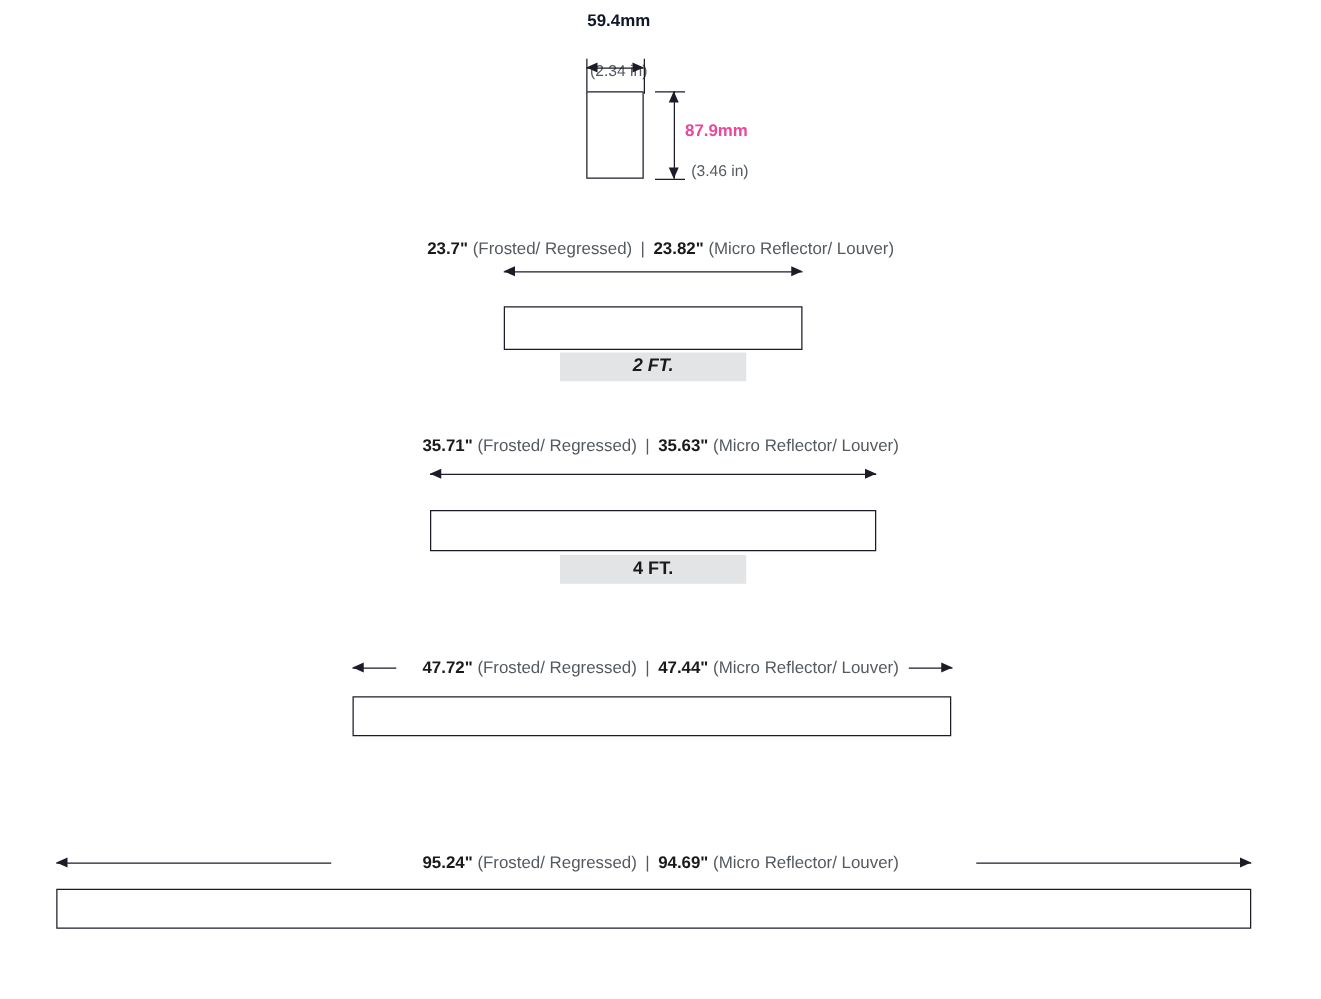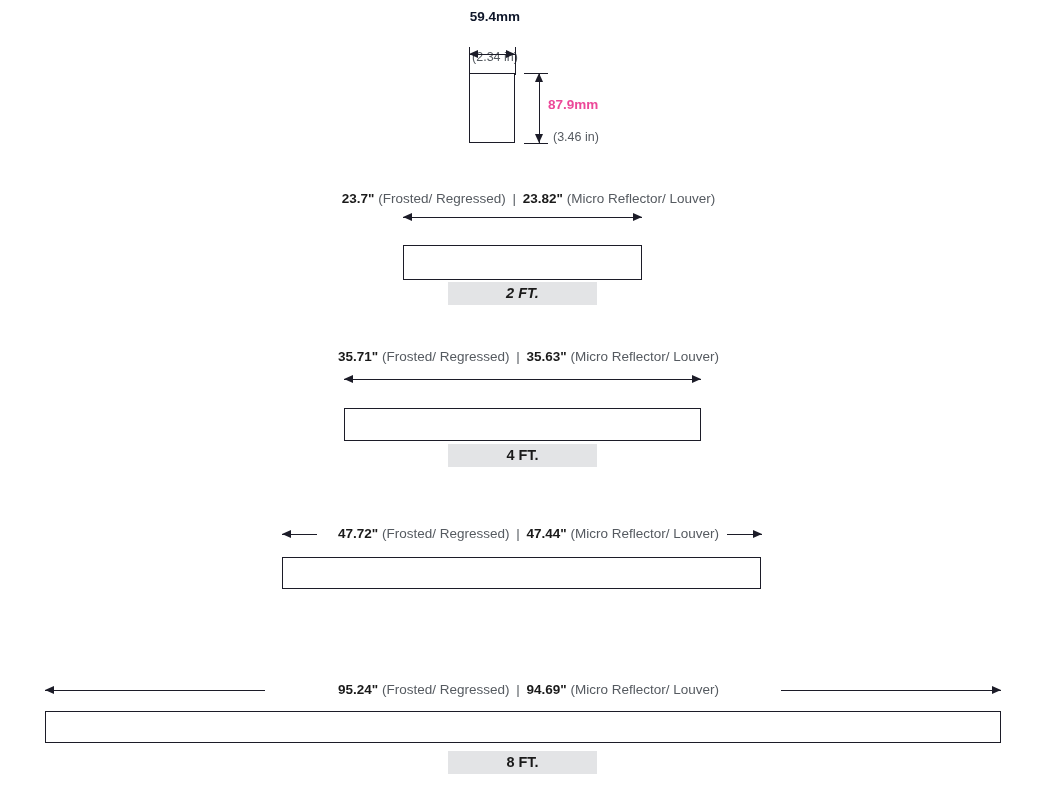--- a/index.html
+++ b/index.html
@@ -298,16 +298,15 @@
       <div class="line"></div>
       <div class="head left"></div>
     </div>
     <div class="harrow" style="left:781px; top:8px; width:220px;">
       <div class="line"></div>
       <div class="head right"></div>
     </div>
 
     <div class="fixture" style="left:45px; top:33px; width:956px; height:32px;"></div>
 
-    <div class="size-badge" style="top:73px;">8 FT.</div>
   </div>
 
 </div>
 
 </body></html>

